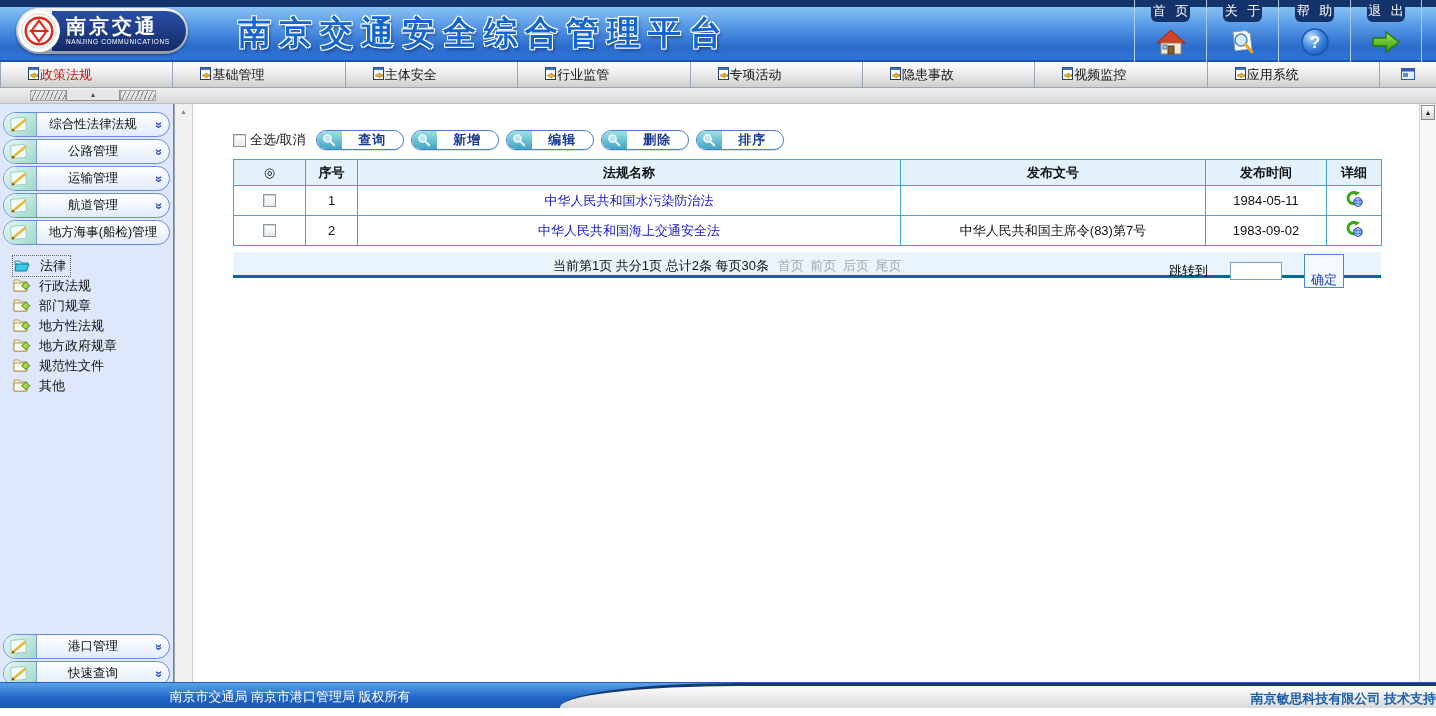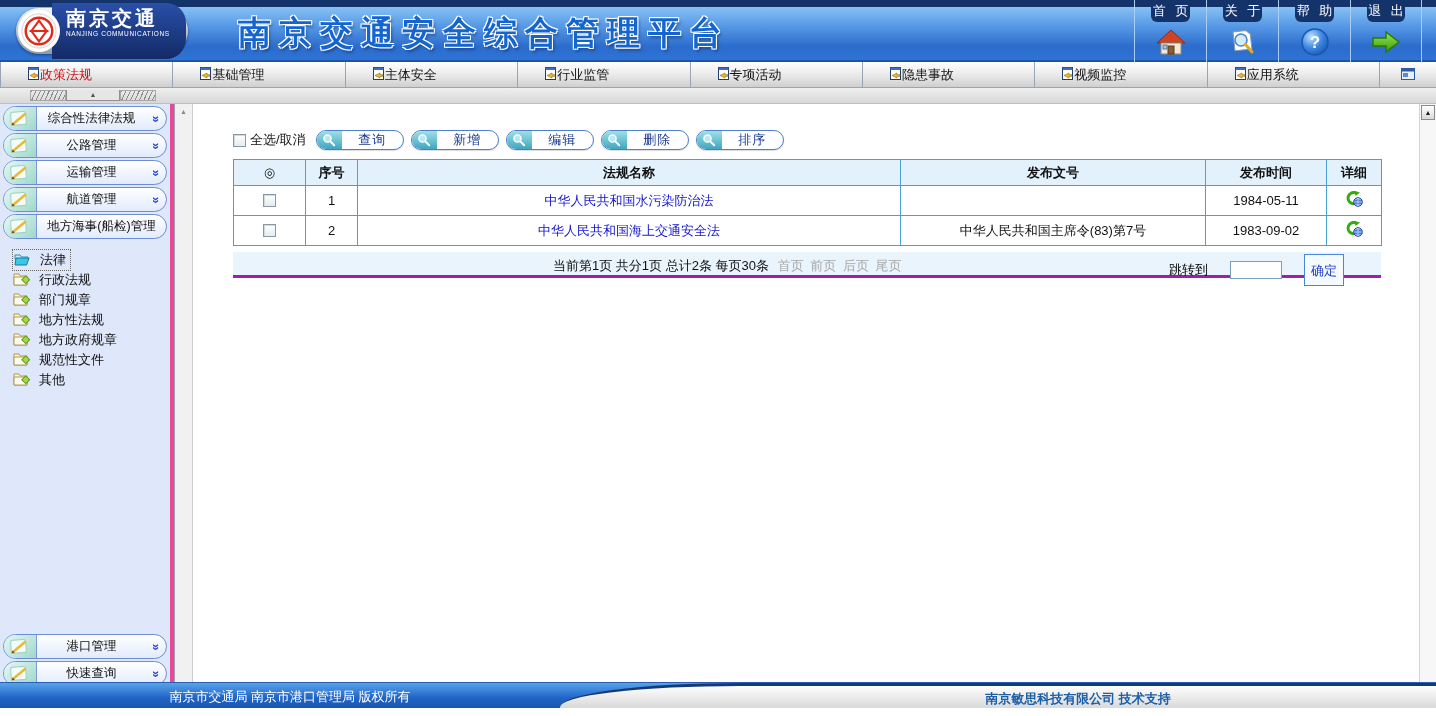--- a/index.html
+++ b/index.html
@@ -4,21 +4,21 @@
 <style>
   * { margin:0; padding:0; box-sizing:border-box; }
   body { width:1436px; height:716px; overflow:hidden; font-family:"Liberation Sans","DejaVu Sans",sans-serif; background:#fff; }
   #app { position:relative; width:1436px; height:716px; background:#fff; }
 
   
   .header { position:relative; height:62px; background:linear-gradient(#9ad0f6 0%, #5b9de8 40%, #2b6ccc 78%, #2f74d6 100%); border-bottom:2px solid #1d53b0; }
   .header::before { content:""; position:absolute; top:0; left:0; right:0; height:7px; background:#14336b; }
   .logo { position:absolute; left:16px; top:8px; width:172px; height:46px; border-radius:23px; background:linear-gradient(#f4f4f4,#8f9aa6); padding:2px; display:flex; align-items:center; box-shadow:0 1px 3px rgba(0,0,30,.4); }
   .logo-circle { width:42px; height:42px; border-radius:50%; background:#fff; display:flex; align-items:center; justify-content:center; z-index:2; }
-  .logo-text { flex:1; height:56px; margin-left:-8px; border-radius:0 20px 20px 0; background:linear-gradient(#2a4fa8,#132a66); color:#fff; padding:4px 6px 0 14px; }
+  .logo-text { flex:1; height:40px; margin-left:-8px; border-radius:0 20px 20px 0; background:linear-gradient(#2a4fa8,#132a66); color:#fff; padding:4px 6px 0 14px; }
   .logo-cn { font-size:20px; font-weight:bold; letter-spacing:3px; line-height:22px; }
   .logo-en { font-size:6.5px; letter-spacing:0.6px; line-height:9px; }
   .app-title { position:absolute; left:238px; top:11px; font-size:33px; font-weight:bold; letter-spacing:8px; color:#1565cf;
     text-shadow:-1px -1px 0 #fff, 1px -1px 0 #fff, -1px 1px 0 #fff, 1px 1px 0 #fff, 2px 3px 3px rgba(10,30,80,.45); white-space:nowrap; }
   .top-menu { position:absolute; right:14px; top:0; width:288px; height:62px; display:flex; }
   .menu-col { width:72px; border-left:1px solid #aacdf0; display:flex; flex-direction:column; cursor:pointer; }
   .menu-col:last-child { border-right:1px solid #aacdf0; }
   .menu-tab { height:22px; background:#14336b; color:#fff; font-size:13px; text-align:center; line-height:21px; border-radius:0 0 6px 6px; margin:0 16px; word-spacing:6px; white-space:nowrap; }
   .menu-ico { flex:1; display:flex; align-items:center; justify-content:center; }
 
@@ -31,68 +31,68 @@
 
   
   .collapse-strip { height:16px; background:linear-gradient(#efefef,#d8d8d8); border-bottom:1px solid #bfbfbf; position:relative; }
   .collapse-handle { position:absolute; left:30px; top:2px; display:flex; align-items:stretch; height:11px; cursor:pointer; }
   .hatch { width:36px; background:repeating-linear-gradient(115deg,#8a8a8a 0 1px, transparent 1px 4px); border:1px solid #a8a8a8; }
   .grip { width:54px; background:#e6e6e6; border:1px solid #909090; border-top:none; font-size:7px; color:#555; text-align:center; line-height:10px; }
 
   
   .content { position:absolute; top:104px; bottom:26px; left:0; right:0; display:flex; }
 
-  .sidebar { width:174px; background:#dfe7fa; border-right:4px solid #ec4899; position:relative; padding-top:0; }
+  .sidebar { width:174px; background:#dfe7fa; border-right:1px solid #ec4899; position:relative; padding-top:6px; }
   .group-pill { height:25px; margin:2px 3px; border:1px solid #6b8cd9; border-radius:13px; background:linear-gradient(#ffffff,#e2ebfc); display:flex; align-items:center; overflow:hidden; cursor:pointer; }
   .group-icon { width:33px; align-self:stretch; background:linear-gradient(135deg,#e6f8f2,#9fd8ca); border-right:1px solid #7a9ad9; display:flex; align-items:center; justify-content:center; }
   .group-label { flex:1; text-align:center; font-size:12.5px; color:#101010; white-space:nowrap; }
   .group-chev { width:20px; color:#2a50c4; font-weight:bold; font-size:12px; transform:rotate(90deg); text-align:center; }
   .submenu { padding:9px 0 0 13px; }
   .submenu-item { display:flex; align-items:center; gap:8px; height:20px; font-size:13px; color:#101010; cursor:pointer; }
   .submenu-item.selected .sel-wrap { outline:1px dotted #666; }
   .sel-wrap { display:flex; align-items:center; gap:8px; padding:1px 4px 1px 1px; }
   .sidebar-bottom { position:absolute; bottom:2px; left:0; right:0; }
 
   .side-scroll { width:19px; background:#f1f1f1; border-left:1px solid #9aa2b0; border-right:1px solid #cccccc; font-size:7px; color:#8a8a8a; text-align:center; padding-top:4px; cursor:pointer; }
 
   .main { flex:1; background:#fff; padding:26px 0 0 40px; position:relative; overflow:hidden; }
 
   
   .toolbar { display:flex; align-items:center; margin-bottom:9px; }
   .cb { width:13px; height:13px; border:1px solid #8a97a5; background:linear-gradient(#ffffff,#e7ebef); box-shadow:inset 1px 1px 0 #d2d9df; cursor:pointer; }
   .select-all-label { font-size:13px; margin:0 10px 0 4px; color:#111; }
   .btn { display:flex; width:88px; height:20px; border:1px solid #4d7ed0; border-radius:10px; overflow:hidden; background:#fff; margin-right:7px; cursor:pointer; box-shadow:0 1px 1px rgba(0,0,60,.15); }
   .btn-ico { width:25px; background:linear-gradient(#9fe0e4,#3fa6c2); display:flex; align-items:center; justify-content:center; }
-  .btn-label { flex:1; display:flex; align-items:center; justify-content:center; font-size:13px; font-weight:normal; color:#183a90; letter-spacing:1px; }
+  .btn-label { flex:1; display:flex; align-items:center; justify-content:center; font-size:13px; font-weight:bold; color:#183a90; letter-spacing:1px; }
 
   
   .grid { border-collapse:collapse; width:1148px; table-layout:fixed; font-size:13px; }
   .grid th, .grid td { border:1px solid #46a2d5; text-align:center; }
   .grid th { background:#e2f1fb; height:26px; font-weight:bold; color:#111; }
   .grid td { height:30px; background:#fff; color:#111; }
   .lnk { color:#1414cc; cursor:pointer; }
   .c0{width:72px}.c1{width:52px}.c2{width:543px}.c3{width:305px}.c4{width:121px}.c5{width:55px}
 
   
-  .pager { width:1148px; height:26px; background:#e9f4fd; border-bottom:3px solid #a21caf; margin-top:6px; position:relative; font-size:13px; }
+  .pager { width:1148px; height:26px; background:#e9f4fd; border-bottom:3px solid #0369a1; margin-top:6px; position:relative; font-size:13px; }
   .pager-info { position:absolute; left:320px; top:5px; color:#111; white-space:nowrap; }
   .pager-links { color:#a8a8a8; margin-left:5px; }
   .pager-links span { margin-right:3px; cursor:default; }
   .pager-jump { position:absolute; left:905px; top:2px; display:flex; align-items:center; gap:22px;margin-left:31px; }
   .jump-input { width:52px; height:18px; border:1px solid #7aa0c0; background:#fff; font-size:12px; padding:0 3px; }
-  .confirm-btn { height:32px; border:1px solid #4a86d8; background:#f4faff; color:#1a3ac8; font-size:13px; padding:7px 6px; cursor:pointer; font-family:inherit; }
+  .confirm-btn { height:32px; border:1px solid #4a86d8; background:#f4faff; color:#1a3ac8; font-size:13px; padding:16px 6px; cursor:pointer; font-family:inherit; }
 
   .win-scroll { width:17px; background:#f7f7f7; border-left:1px solid #d4d4d4; }
   .win-btn { height:15px; margin:1px; background:linear-gradient(#ffffff,#d9d9d9); border:1px solid #8a8a8a; font-size:7px; color:#1a1a1a; display:flex; align-items:center; justify-content:center; cursor:pointer; }
 
   
   .footer { position:absolute; bottom:8px; left:0; right:0; height:26px; background:linear-gradient(#58a3ea,#2064c6 60%,#1a55b0); border-top:1px solid #2a5cb8; overflow:hidden; }
   .footer-left-text { position:absolute; left:0; width:580px; top:5px; text-align:center; color:#fff; font-size:13px; }
   .footer-right { position:absolute; left:560px; right:0; top:0; bottom:0; background:linear-gradient(#fefefe,#d9d9d9); border-top:3px solid #143a74; border-top-left-radius:180px 24px; }
-  .footer-right-text { position:absolute; left:160px; right:0; top:4px; text-align:center; color:#1a5fa8; font-size:13px; font-weight:bold; }
+  .footer-right-text { position:absolute; left:160px; right:0; top:4px; text-align:right; color:#1a5fa8; font-size:13px; font-weight:bold; }
 </style>
 </head>
 <body>
 
 <div id="app">
 
   <div class="header">
     <div class="logo">
       <div class="logo-circle">
         <svg width="36" height="36" viewBox="0 0 38 38">

